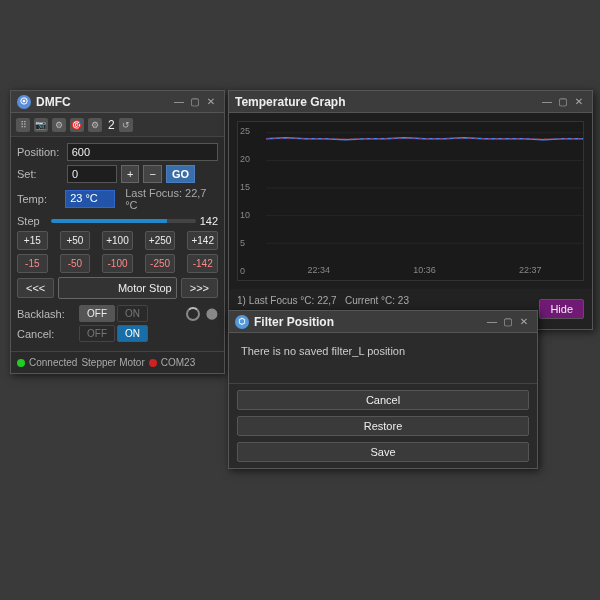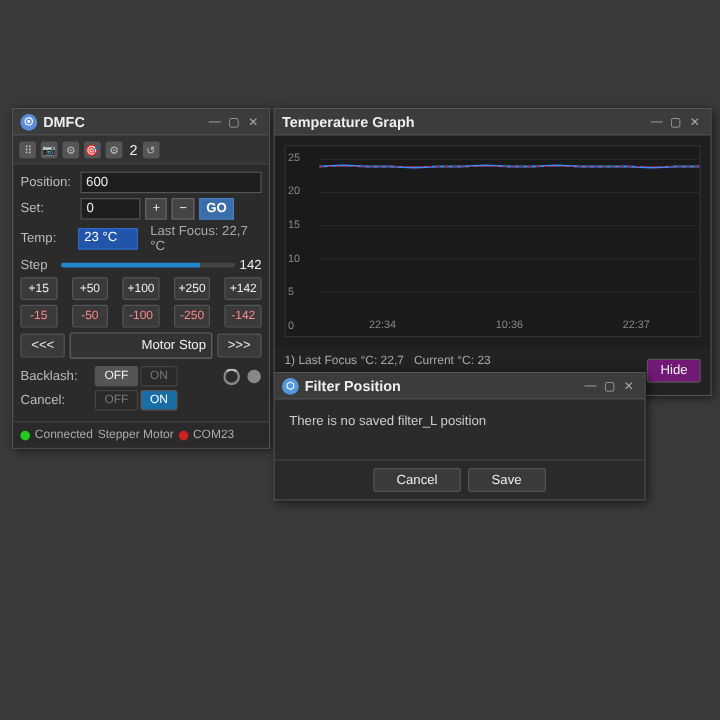--- a/index.html
+++ b/index.html
@@ -291,20 +291,21 @@
       color: #ccc;
       font-size: 11px;
     }
     .filter-footer {
       background: #2a2a2a;
       border-top: 1px solid #444;
       padding: 6px 8px;
       display: flex;
       gap: 6px;
       justify-content: center;
+      flex-direction: column;
     }
     .btn-filter {
       background: #3a3a3a;
       border: 1px solid #555;
       color: #eee;
       font-size: 11px;
       padding: 3px 18px;
       cursor: pointer;
       border-radius: 2px;
       min-width: 65px;
@@ -476,15 +477,16 @@
     <span class="title-text">Filter Position</span>
     <span class="win-btn">—</span>
     <span class="win-btn">▢</span>
     <span class="win-btn">✕</span>
   </div>
   <div class="filter-content">
     <p class="filter-msg">There is no saved filter_L position</p>
   </div>
   <div class="filter-footer">
     <button class="btn-filter">Cancel</button>
+    <button class="btn-filter">Restore</button>
     <button class="btn-filter">Save</button>
   </div>
 </div>
 
 </body></html>

